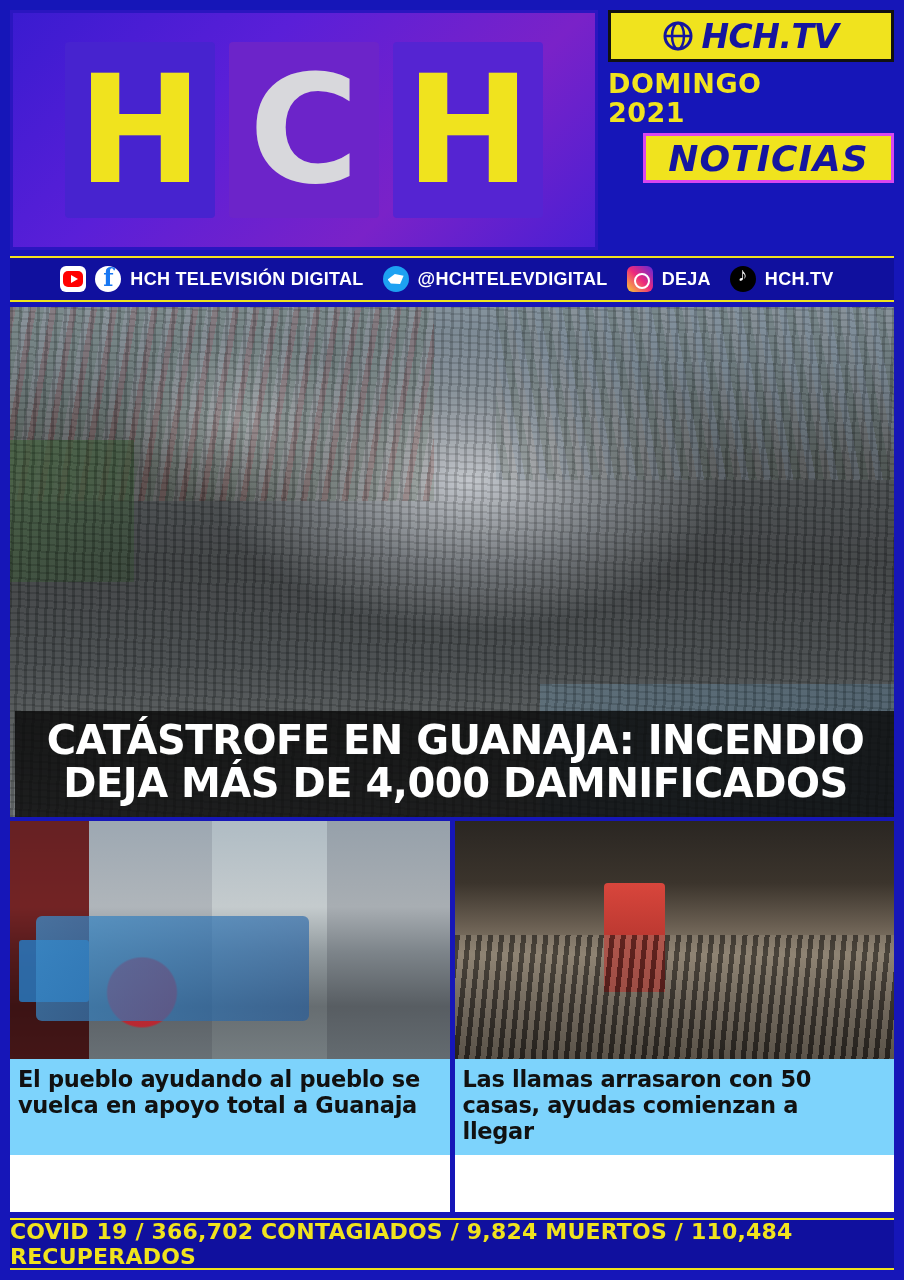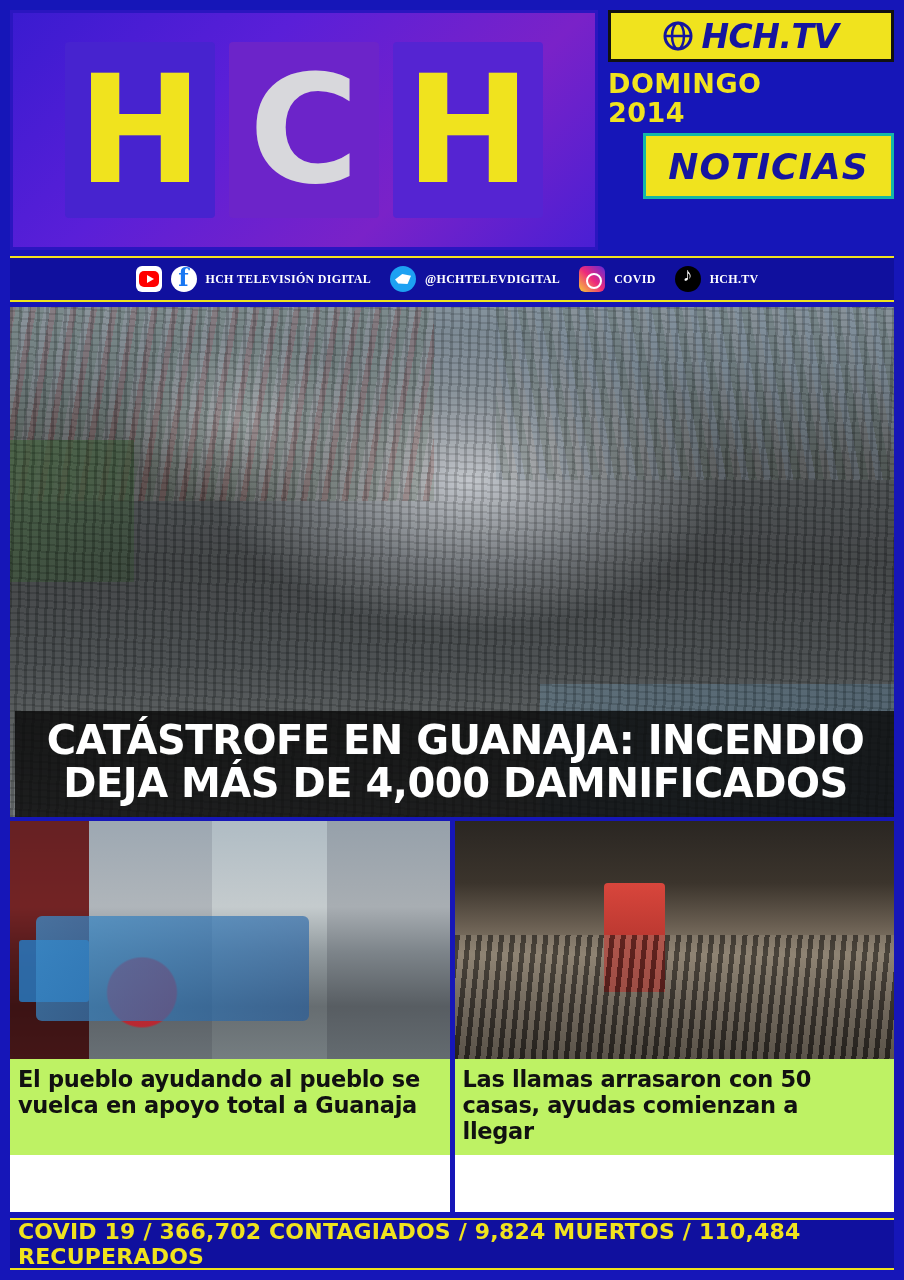--- a/index.html
+++ b/index.html
@@ -79,22 +79,22 @@
   .date-block div {
     font-family: "DejaVu Sans", sans-serif;
     font-weight: bold;
     color: #f0e31e;
     font-size: 27px;
     line-height: 1.06;
     letter-spacing: 0.5px;
   }
   .noticias-bar {
     background: #f0e31e;
-    border: 3px solid #14b8a6;
-    height: 66px;
+    border: 3px solid #d946ef;
+    height: 50px;
     display: flex; align-items: center; justify-content: center; margin-left: 35px;
   }
   .noticias-bar span {
     font-family: "DejaVu Sans", sans-serif;
     font-weight: bold;
     font-style: italic;
     font-size: 36px;
     color: #15159f;
     letter-spacing: 1px;
   }
@@ -107,23 +107,23 @@
     border-top: 2px solid #f0e31e;
     border-bottom: 2px solid #f0e31e;
     display: flex;
     align-items: center;
     justify-content: center;
     gap: 9px;
     padding: 0 8px;
   }
   .social-bar .label {
     color: #fff;
-    font-family: Liberation Serif, serif;
-    font-weight: bold;
-    font-size: 12px;
+    font-family: Liberation Sans, sans-serif;
+    font-weight: bold;
+    font-size: 18px;
     letter-spacing: 0.3px;
     margin-right: 10px;
     text-align: right;
   }
   .sicon { width: 26px; height: 26px; border-radius: 6px; display:inline-block; position: relative; flex: none;}
   .sicon.yt { background: #fff; }
   .sicon.yt::after {
     content: ""; position: absolute; left: 3px; top: 5px; width: 20px; height: 16px;
     background: #f00; border-radius: 5px;
   }
@@ -262,21 +262,21 @@
   .t3::after {
     content:""; position:absolute; left:0; top:48%; width:100%; height:52%;
     background: repeating-linear-gradient(96deg, rgba(20,18,16,0.55) 0 5px, rgba(150,140,125,0.35) 5px 11px);
   }
   .t3::before {
     content:""; position:absolute; left:34%; top:26%; width:14%; height:46%;
     background: linear-gradient(to bottom, #d8463c, #a02b26);
     border-radius: 4px 4px 0 0;
   }
   .thumb-cap {
-    background: #bef264;
+    background: #7dd3fc;
     padding: 7px 24px 6px 8px;
     min-height: 96px;
   }
   .thumb-cap p {
     font-family: "DejaVu Sans", sans-serif;
     font-weight: bold;
     color: #111;
     font-size: 22.5px;
     line-height: 1.16;
     letter-spacing: -0.3px;
@@ -290,21 +290,20 @@
     border-top: 2px solid #f0e31e;
     border-bottom: 2px solid #f0e31e;
     display: flex; align-items: center; justify-content: center;
   }
   .footer span {
     font-family: "DejaVu Sans", sans-serif;
     font-weight: bold;
     color: #f0e31e;
     font-size: 22px;
     letter-spacing: 0.2px;
-    padding-left: 8px;
   }
 </style>
 </head>
 <body>
 
 <div class="page">
 
   <div class="header">
     <div class="logo-box">
       <div class="logo-tile tile-h1">H</div>
@@ -319,37 +318,37 @@
             <circle cx="15" cy="15" r="13" fill="none" stroke="#15159f" stroke-width="3"></circle>
             <ellipse cx="15" cy="15" rx="6" ry="13" fill="none" stroke="#15159f" stroke-width="2.5"></ellipse>
             <line x1="2" y1="15" x2="28" y2="15" stroke="#15159f" stroke-width="2.5"></line>
           </svg>
         </span>
         <span class="txt">HCH.TV</span>
       </div>
 
       <div class="date-block">
         <div>DOMINGO</div>
-        <div>2014</div>
+        <div>2021</div>
       </div>
 
       <div class="noticias-bar">
         <span>NOTICIAS</span>
       </div>
     </div>
   </div>
 
   <div class="social-bar">
     <span class="sicon yt"></span>
     <span class="sicon fb">f</span>
     <span class="label">HCH TELEVISIÓN DIGITAL</span>
     <span class="sicon tw"></span>
     <span class="label">@HCHTELEVDIGITAL</span>
     <span class="sicon ig"></span>
-    <span class="label">COVID</span>
+    <span class="label">DEJA</span>
     <span class="sicon tk"></span>
     <span class="label">HCH.TV</span>
   </div>
 
   <div class="main-photo-wrap">
     <div class="main-photo">
       <div class="photo-top-left"></div>
       <div class="photo-top-right"></div>
       <div class="photo-green-l"></div>
       <div class="photo-water"></div>

